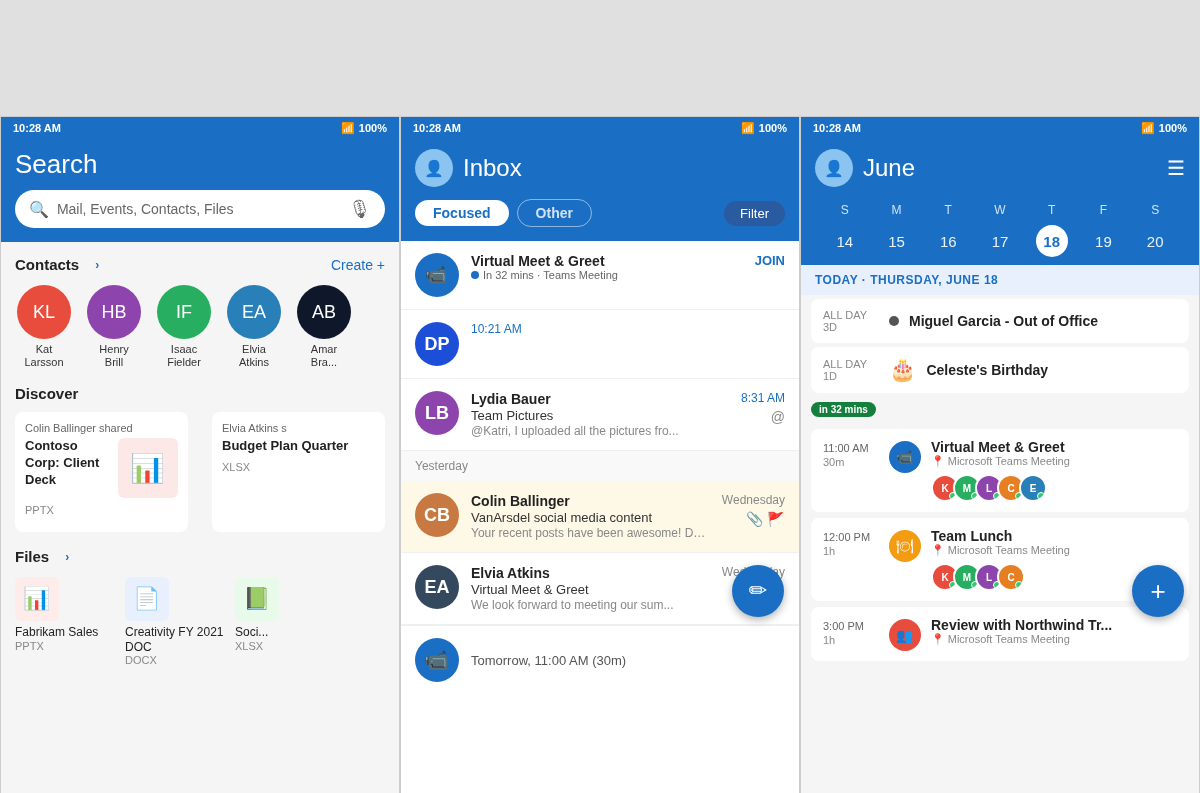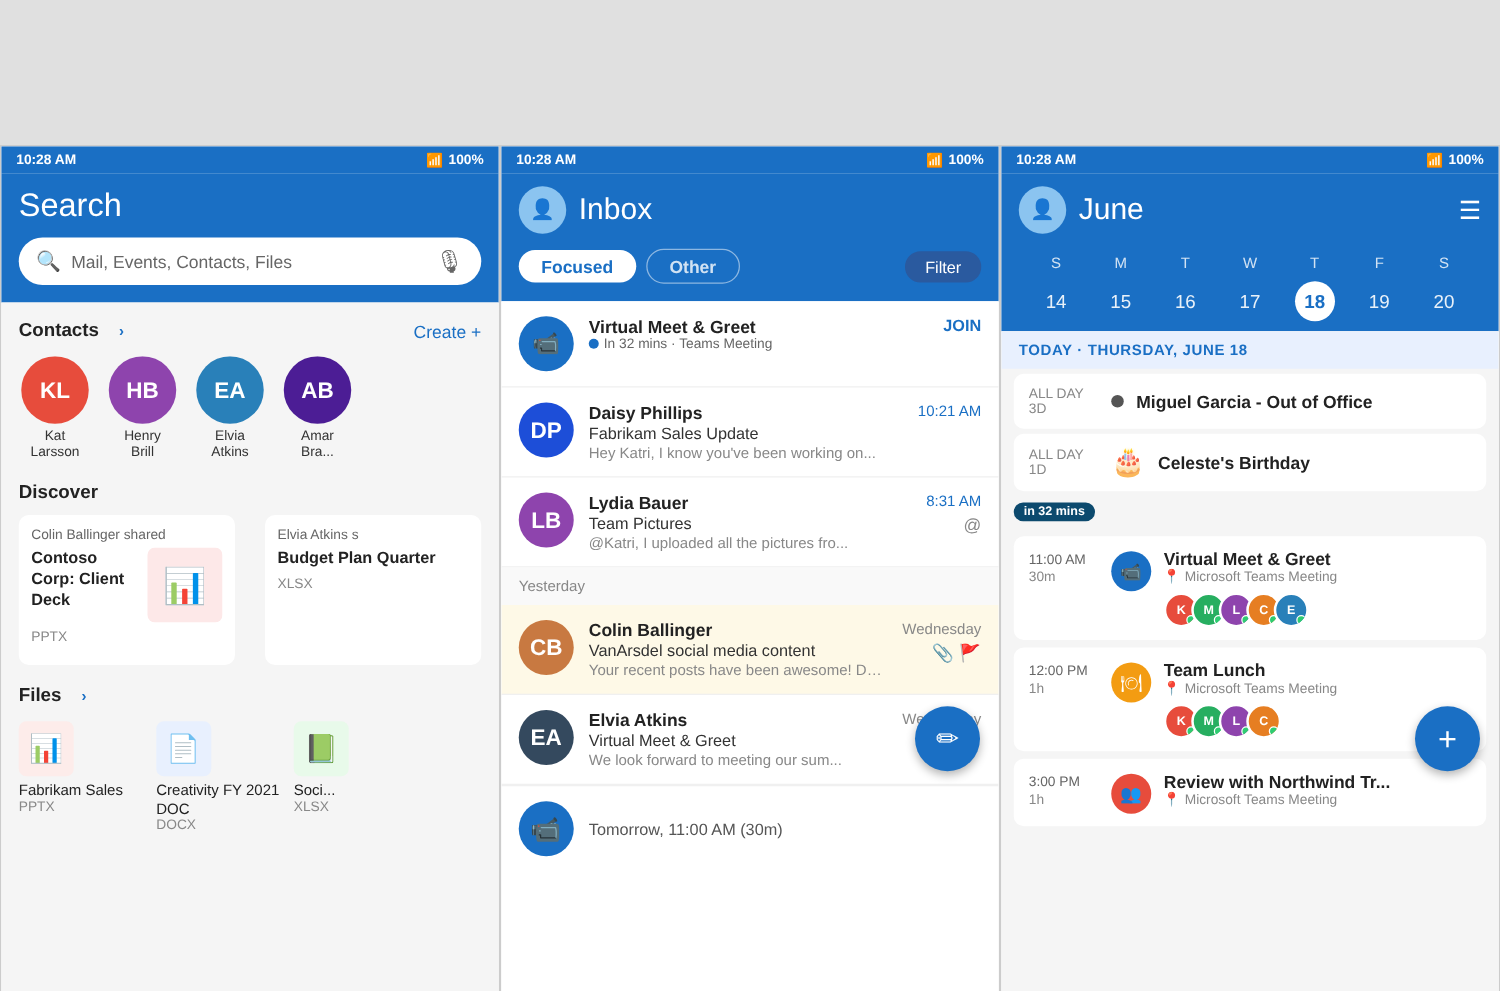--- a/index.html
+++ b/index.html
@@ -106,21 +106,21 @@
     .contact-avatar {
       width: 54px;
       height: 54px;
       border-radius: 50%;
       margin-bottom: 4px;
       overflow: hidden;
       display: flex;
       align-items: center;
       justify-content: center;
       font-size: 18px;
-      font-weight: bold;
+      font-weight: normal;
       color: white;
       flex-shrink: 0;
     }
     .contact-name {
       font-size: 11px;
       color: #333;
       text-align: center;
       line-height: 1.2;
     }
     .discover-section { margin-bottom: 16px; }
@@ -450,21 +450,21 @@
       position: absolute;
       bottom: 0;
       right: 0;
       width: 8px;
       height: 8px;
       border-radius: 50%;
       background: #2ecc71;
       border: 1px solid white;
     }
     .in-mins-badge {
-      background: #0c4a6e;
+      background: #15803d;
       color: white;
       font-size: 10px;
       font-weight: 700;
       padding: 2px 8px;
       border-radius: 10px;
       display: inline-block;
       margin-bottom: 6px;
     }
     .allday-event {
       background: white;
@@ -559,25 +559,29 @@
         <div class="contacts-row">
           <div class="contact-item">
             <div class="contact-avatar" style="background:#e74c3c;">KL</div>
             <span class="contact-name">Kat<br>Larsson</span>
           </div>
           <div class="contact-item">
             <div class="contact-avatar" style="background:#8e44ad;">HB</div>
             <span class="contact-name">Henry<br>Brill</span>
           </div>
           <div class="contact-item">
+            <div class="contact-avatar" style="background:#27ae60;">IF</div>
+            <span class="contact-name">Isaac<br>Fielder</span>
+          </div>
+          <div class="contact-item">
             <div class="contact-avatar" style="background:#2980b9;">EA</div>
             <span class="contact-name">Elvia<br>Atkins</span>
           </div>
           <div class="contact-item">
-            <div class="contact-avatar" style="background:#4c1d95;">AB</div>
+            <div class="contact-avatar" style="background:#0f172a;">AB</div>
             <span class="contact-name">Amar<br>Bra...</span>
           </div>
         </div>
 
         <div class="discover-section">
           <div class="discover-title">Discover</div>
           <div class="discover-grid">
             <div class="discover-card">
               <div class="discover-card-author">Colin Ballinger shared</div>
               <div style="overflow:hidden;">
@@ -685,25 +689,20 @@
               <span class="inbox-sub-text">In 32 mins · Teams Meeting</span>
             </div>
           </div>
           <div class="inbox-meta">
             <span class="inbox-join-btn">JOIN</span>
           </div>
         </div>
 
         <div class="inbox-item">
           <div class="inbox-avatar" style="background:#1d4ed8;">DP</div>
-          <div class="inbox-info">
-            <div class="inbox-sender">Daisy Phillips</div>
-            <div class="inbox-subject">Fabrikam Sales Update</div>
-            <div class="inbox-preview">Hey Katri, I know you've been working on...</div>
-          </div>
           <div class="inbox-meta">
             <span class="inbox-time">10:21 AM</span>
           </div>
         </div>
 
         <div class="inbox-item">
           <div class="inbox-avatar" style="background:#8e44ad;">LB</div>
           <div class="inbox-info">
             <div class="inbox-sender">Lydia Bauer</div>
             <div class="inbox-subject">Team Pictures</div>

